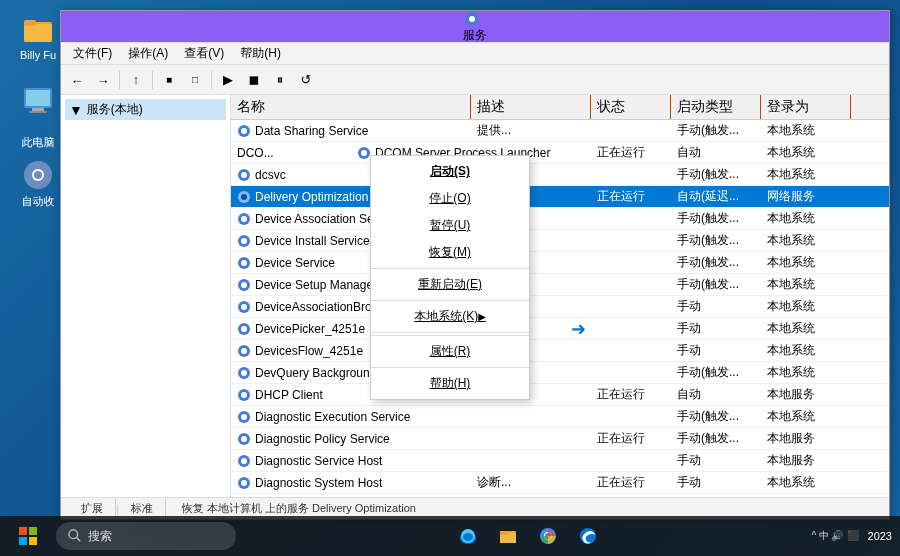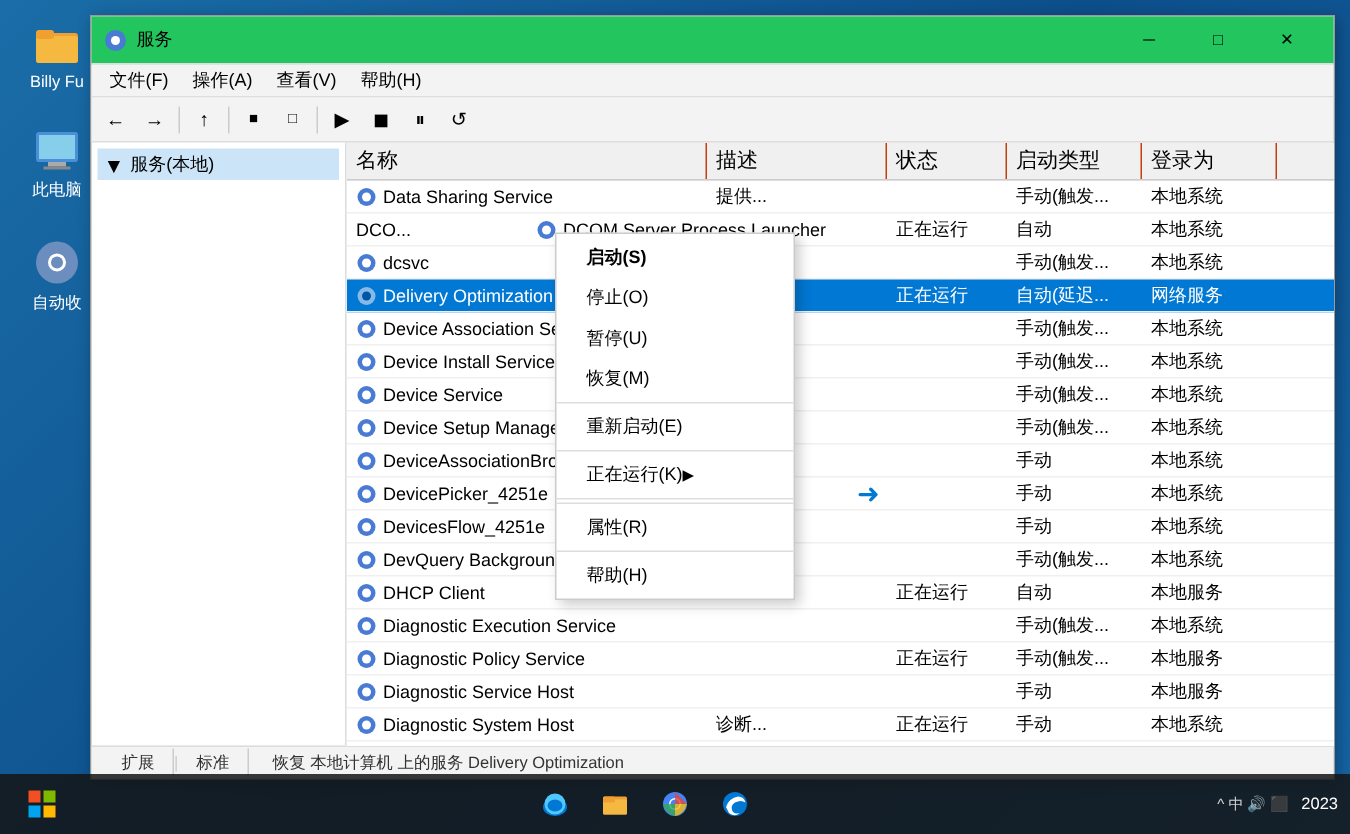--- a/index.html
+++ b/index.html
@@ -44,26 +44,27 @@
       left: 60px;
       width: 830px;
       height: 510px;
       background: #f3f3f3;
       border: 1px solid #999;
       box-shadow: 2px 2px 10px rgba(0,0,0,0.3);
       display: flex;
       flex-direction: column;
     }
     .title-bar {
-      background: #22c55e;
+      background: #8b5cf6;
       height: 32px;
       display: flex;
       align-items: center;
       padding: 0 8px;
       border-bottom: 1px solid #ddd;
+      flex-direction: column;
     }
     .title-bar-icon {
       width: 16px;
       height: 16px;
       margin-right: 6px;
     }
     .title-bar-text {
       flex: 1;
       font-size: 12px;
       color: #000;
@@ -219,21 +220,22 @@
       z-index: 100;
       min-width: 160px;
       padding: 2px 0;
     }
     .ctx-item {
       padding: 5px 20px;
       cursor: pointer;
       font-size: 12px;
       display: flex;
       align-items: center;
-      justify-content: flex-start;
+      justify-content: center;
+      text-decoration: underline;
     }
     .ctx-item.bold { font-weight: bold; }
     .ctx-separator {
       height: 1px;
       background: #ddd;
       margin: 2px 0;
     }
     
     .submenu-arrow { font-size: 10px; }
     
@@ -304,21 +306,21 @@
     <div class="icon-img">
       <svg viewBox="0 0 32 32" width="32" height="32">
         <rect x="2" y="8" width="28" height="20" rx="2" fill="#f0a030"></rect>
         <rect x="2" y="10" width="28" height="18" rx="2" fill="#f5b942"></rect>
         <rect x="2" y="6" width="12" height="6" rx="2" fill="#f0a030"></rect>
       </svg>
     </div>
     <span>Billy Fu</span>
   </div>
 
-  <div class="desktop-icon" style="top:80px; left:8px;">
+  <div class="desktop-icon" style="top:80px; left:8px;gap:16px;">
     <div class="icon-img">
       <svg viewBox="0 0 32 32" width="32" height="32">
         <rect x="2" y="4" width="28" height="20" rx="2" fill="#4a90d9"></rect>
         <rect x="4" y="6" width="24" height="16" fill="#87ceeb"></rect>
         <rect x="10" y="24" width="12" height="3" fill="#aaa"></rect>
         <rect x="7" y="27" width="18" height="2" fill="#888"></rect>
       </svg>
     </div>
     <span>此电脑</span>
   </div>
@@ -652,21 +654,21 @@
       </div>
       <div class="ctx-item">
         <span>恢复(M)</span>
       </div>
       <div class="ctx-separator"></div>
       <div class="ctx-item">
         <span>重新启动(E)</span>
       </div>
       <div class="ctx-separator"></div>
       <div class="ctx-item">
-        <span>正在运行(K)</span>
+        <span>本地系统(K)</span>
         <span class="submenu-arrow">▶</span>
       </div>
       <div class="ctx-separator"></div>
       <div class="ctx-separator"></div>
       <div class="ctx-item">
         <span>属性(R)</span>
       </div>
       <div class="ctx-separator"></div>
       <div class="ctx-item">
         <span>帮助(H)</span>
@@ -674,20 +676,27 @@
     </div>
 
   <div class="taskbar">
     <div class="taskbar-start">
       <svg viewBox="0 0 20 20" width="20" height="20">
         <rect x="1" y="1" width="8" height="8" fill="#f25022"></rect>
         <rect x="11" y="1" width="8" height="8" fill="#7fba00"></rect>
         <rect x="1" y="11" width="8" height="8" fill="#00a4ef"></rect>
         <rect x="11" y="11" width="8" height="8" fill="#ffb900"></rect>
       </svg>
+    </div>
+    <div class="taskbar-search">
+      <svg viewBox="0 0 16 16" width="14" height="14" style="margin-right:6px; opacity:0.7;">
+        <circle cx="6" cy="6" r="5" stroke="white" stroke-width="1.5" fill="none"></circle>
+        <line x1="10" y1="10" x2="14" y2="14" stroke="white" stroke-width="1.5"></line>
+      </svg>
+      <span>搜索</span>
     </div>
     <div class="taskbar-center">
       <div class="taskbar-app">
         <svg viewBox="0 0 20 20" width="20" height="20">
           <ellipse cx="10" cy="12" rx="8" ry="6" fill="#0078d4"></ellipse>
           <ellipse cx="10" cy="10" rx="7" ry="7" fill="#50c8ff"></ellipse>
           <ellipse cx="10" cy="11" rx="5" ry="4" fill="#0078d4"></ellipse>
         </svg>
       </div>
       <div class="taskbar-app">

